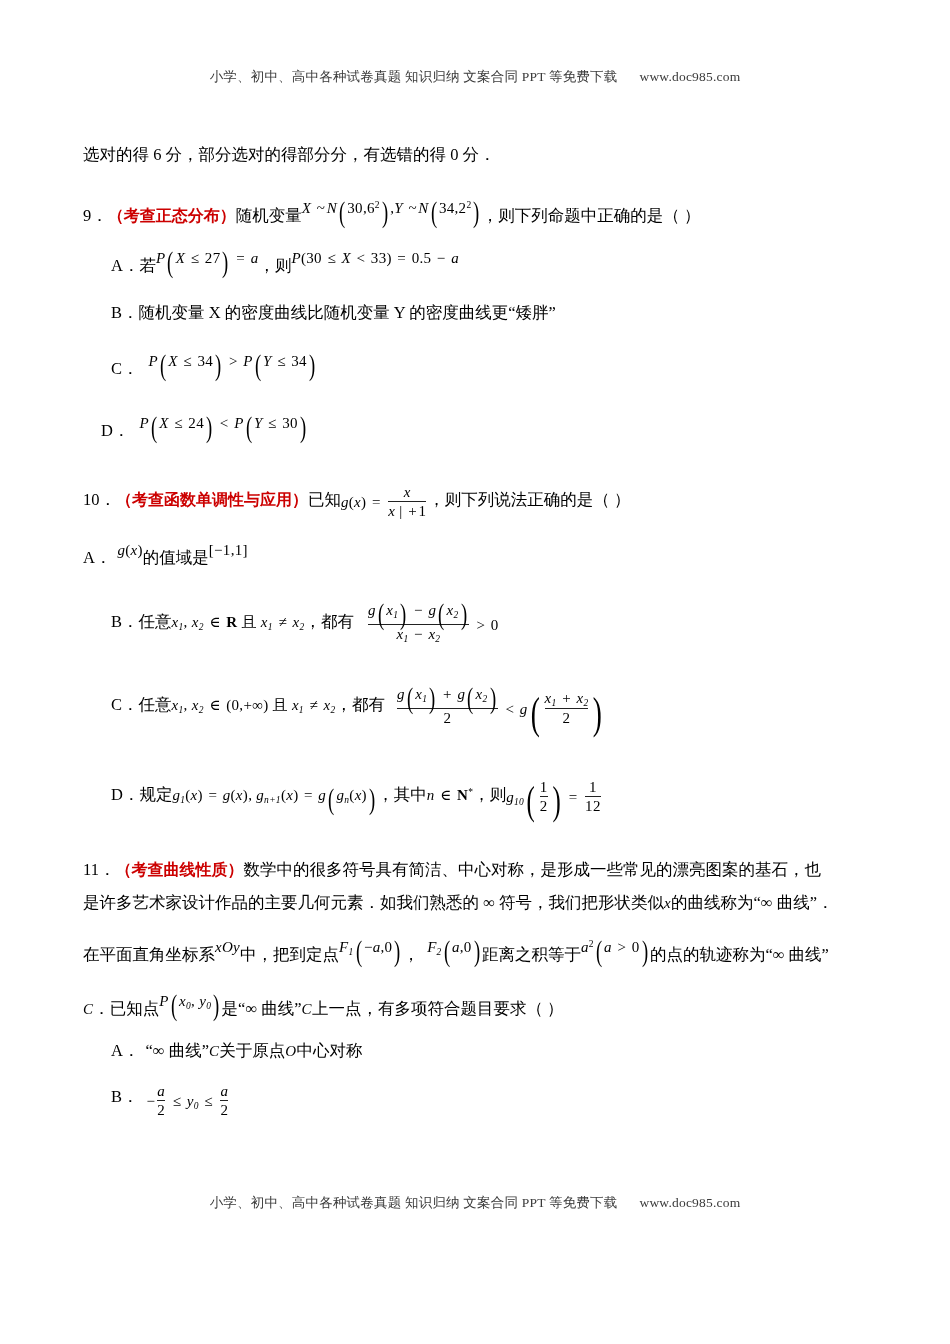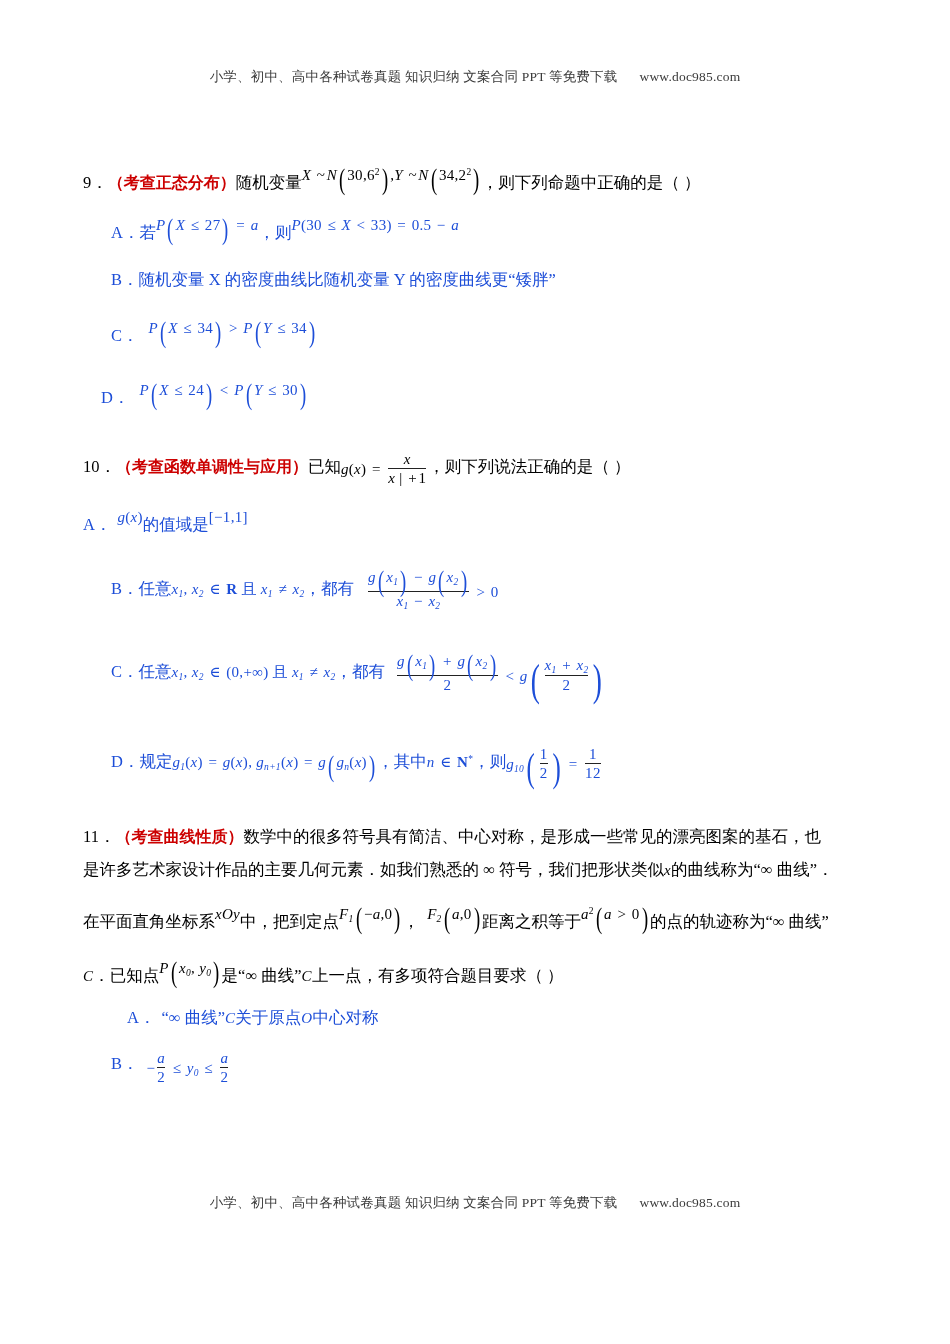--- a/index.html
+++ b/index.html
@@ -102,38 +102,41 @@
     padding: 0 2px;
   }
   .frac > span { display: block; font-style: normal; }
   .frac .den { border-top: 1px solid #222; padding-top: 1px; }
   .frac .nm { font-style: italic; }
 
   
   .opt {
     font-size: 16.5px;
     position: relative;
-    color: #1d4ed8;
+    color: #000000;
   }
   .olab {
     font-family: "Liberation Serif", serif;
     font-size: 16.5px;
   }
 </style>
 </head>
 <body>
 
 <div class="page">
 
   <div class="wm wm-head">
     <span>小学、初中、高中各种试卷真题  知识归纳  文案合同  PPT 等免费下载</span><span class="sep"></span><span>www.doc985.com</span>
   </div>
 
   <div class="content">
 
+    <p class="para">
+      <span class="cjk">选对的得 6 分，部分选对的得部分分，有选错的得 0 分．</span>
+    </p>
 
     <div style="height:18px"></div>
 
     <p class="para">
       <span class="qnum">9．</span><span class="red">（考查正态分布）</span><span class="cjk">随机变量</span><span class="mth"><i>X</i> <span class="op">~</span><i>N</i><span class="paren">(</span><span class="num">30,6</span><sup>2</sup><span class="paren">)</span><span class="num">,</span><i>Y</i> <span class="op">~</span><i>N</i><span class="paren">(</span><span class="num">34,2</span><sup>2</sup><span class="paren">)</span></span><span class="cjk">，则下列命题中正确的是（    ）</span>
     </p>
 
     <div style="height:10px"></div>
 
     <p class="para opt" style="margin-left:28px">
@@ -205,21 +208,21 @@
     </p>
 
     <div style="height:14px"></div>
 
     <p class="para">
       <span class="mth" style="vertical-align:0">C</span><span class="cjk">．已知点</span><span class="mth"><i>P</i><span class="paren">(</span><i>x</i><sub>0</sub><span class="num">,</span> <i>y</i><sub>0</sub><span class="paren">)</span></span><span class="cjk">是“∞ 曲线”</span><span class="mth" style="vertical-align:0">C</span><span class="cjk">上一点，有多项符合题目要求（        ）</span>
     </p>
 
     <div style="height:8px"></div>
 
-    <p class="para opt" style="margin-left:44px">
+    <p class="para opt" style="margin-left:28px">
       <span class="olab">A．</span><span style="display:inline-block;width:6px"></span><span class="cjk">“∞ 曲线”</span><span class="mth" style="vertical-align:0">C</span><span class="cjk">关于原点</span><span class="mth" style="vertical-align:0">O</span><span class="cjk">中心对称</span>
     </p>
 
     <div style="height:12px"></div>
 
     <p class="para opt" style="margin-left:28px">
       <span class="olab">B．</span><span style="display:inline-block;width:8px"></span><span class="mth" style="vertical-align:-4px"><span class="op" style="padding:0">−</span><span class="frac"><span class="nm"><i>a</i></span><span class="den"><span class="num">2</span></span></span> <span class="op">≤</span> <i>y</i><sub>0</sub> <span class="op">≤</span> <span class="frac"><span class="nm"><i>a</i></span><span class="den"><span class="num">2</span></span></span></span>
     </p>
 
   </div>

